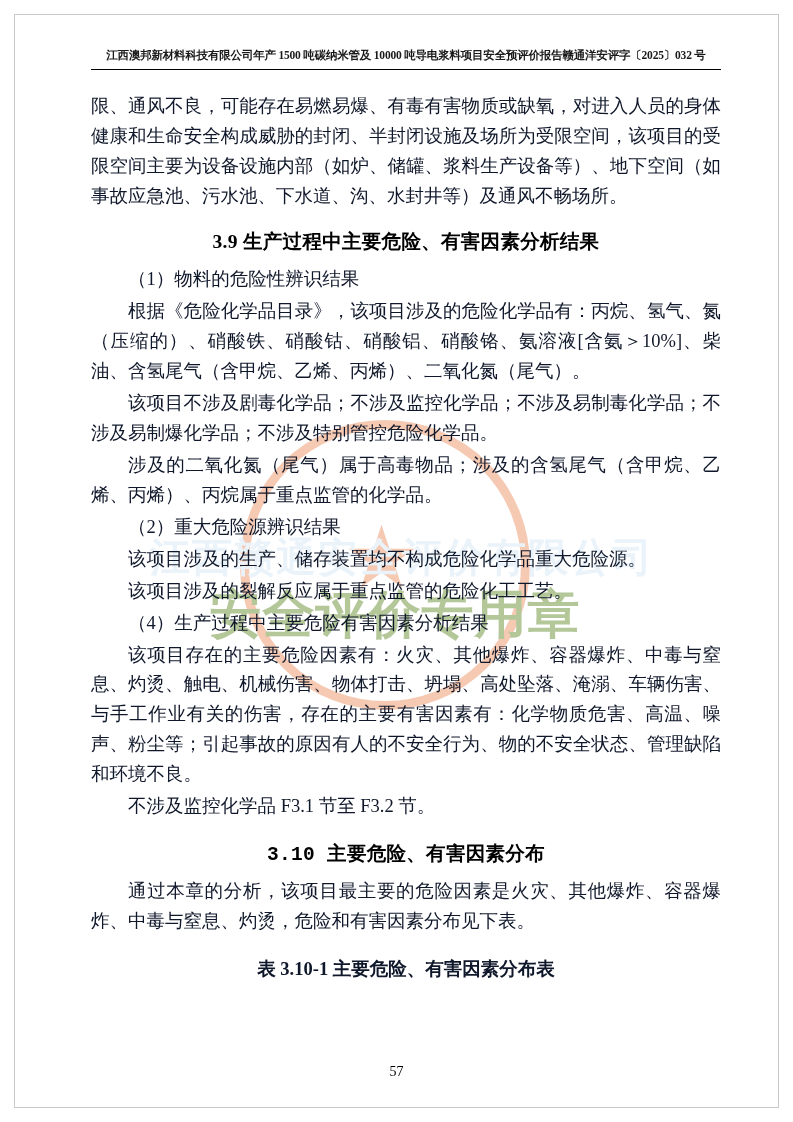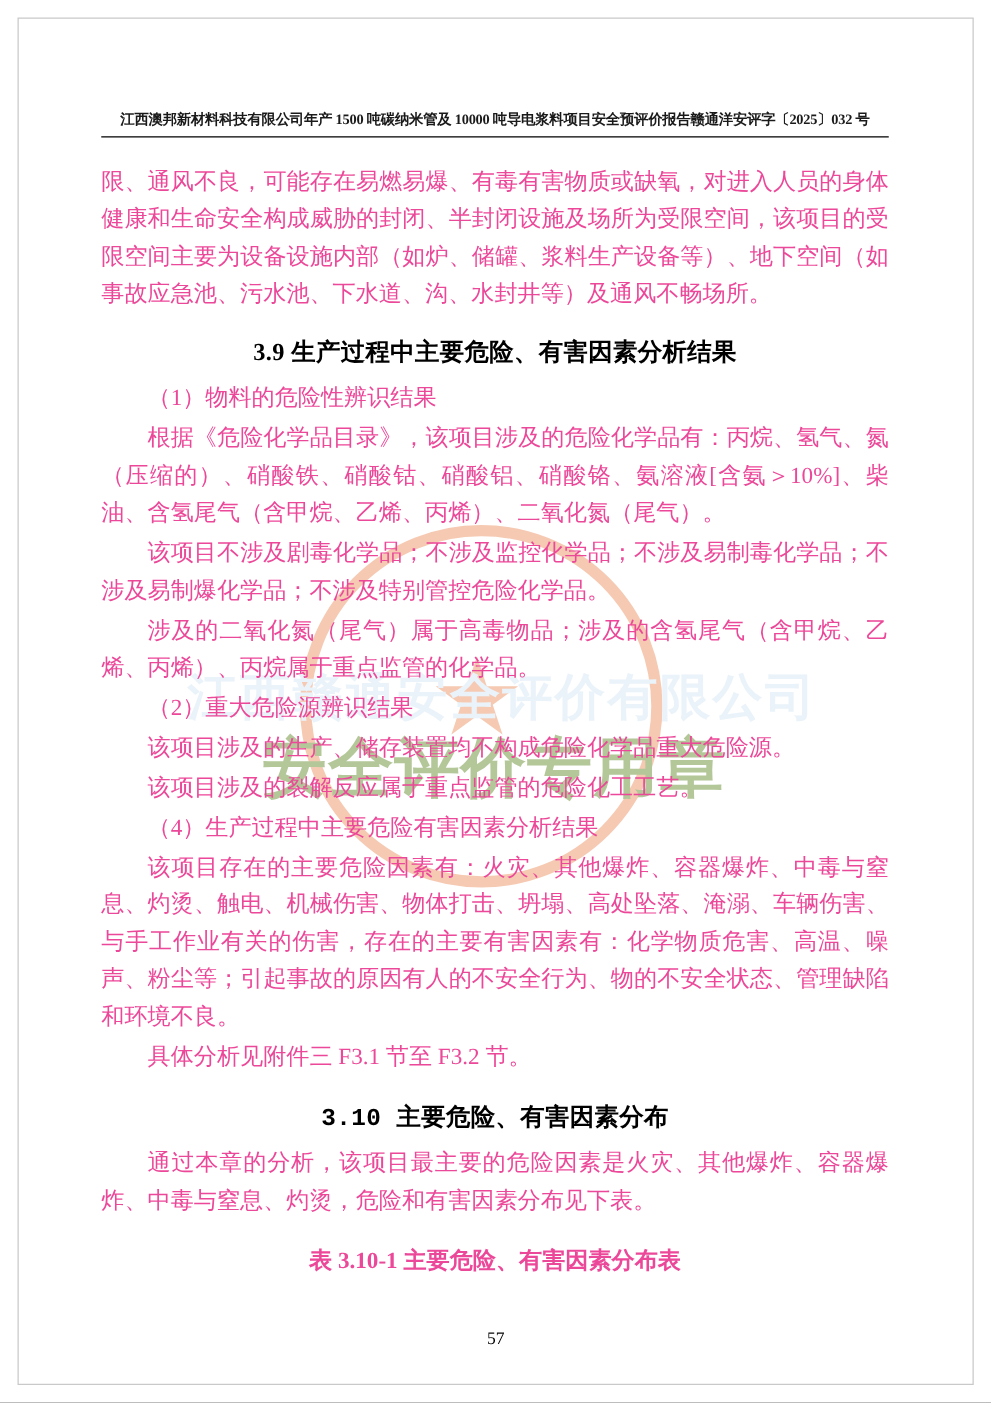--- a/index.html
+++ b/index.html
@@ -22,41 +22,40 @@
     position: absolute;
     left: 14px;
     top: 14px;
     right: 14px;
     bottom: 14px;
     border: 1px solid #c9c9c9;
     pointer-events: none;
   }
   .content {
     position: absolute;
-    left: 81px;
+    left: 91px;
     top: 48px;
     width: 630px;
-    margin-top: 40px;
   }
   .header {
     font-size: 11.5px;
     font-weight: bold;
     color: #1a1a1a;
     letter-spacing: -0.2px;
     text-align: center;
     white-space: nowrap;
     padding-bottom: 6px;
     border-bottom: 1.5px solid #000;
     margin-bottom: 22px;
   }
   p {
     margin: 0 0 2px 0;
     font-size: 18.5px;
     line-height: 1.62;
-    color: #ec4899;
+    color: #0f172a;
     text-align: justify;
     text-justify: inter-ideograph;
   }
   p.indent {
     text-indent: 37px;
   }
   h2.section {
     font-size: 19.5px;
     font-weight: bold;
     margin: 16px 0 10px 0;
@@ -163,21 +162,21 @@
     <p class="indent">该项目不涉及剧毒化学品；不涉及监控化学品；不涉及易制毒化学品；不涉及易制爆化学品；不涉及特别管控危险化学品。</p>
     <p class="indent">涉及的二氧化氮（尾气）属于高毒物品；涉及的含氢尾气（含甲烷、乙烯、丙烯）、丙烷属于重点监管的化学品。</p>
 
     <p class="indent">（2）重大危险源辨识结果</p>
     <p class="indent">该项目涉及的生产、储存装置均不构成危险化学品重大危险源。</p>
 
     <p class="indent">该项目涉及的裂解反应属于重点监管的危险化工工艺。</p>
 
     <p class="indent">（4）生产过程中主要危险有害因素分析结果</p>
     <p class="indent">该项目存在的主要危险因素有：火灾、其他爆炸、容器爆炸、中毒与窒息、灼烫、触电、机械伤害、物体打击、坍塌、高处坠落、淹溺、车辆伤害、与手工作业有关的伤害，存在的主要有害因素有：化学物质危害、高温、噪声、粉尘等；引起事故的原因有人的不安全行为、物的不安全状态、管理缺陷和环境不良。</p>
-    <p class="indent">具体分析见附件三 F3.1 节至 F3.2 节。</p>
+    <p class="indent">不涉及监控化学品 F3.1 节至 F3.2 节。</p>
 
     <h2 class="section tight">3.10 主要危险、有害因素分布</h2>
 
     <p class="indent">通过本章的分析，该项目最主要的危险因素是火灾、其他爆炸、容器爆炸、中毒与窒息、灼烫，危险和有害因素分布见下表。</p>
 
     <p class="table-title">表 3.10-1  主要危险、有害因素分布表</p>
   </div>
 
   <div class="pagenum">57</div>
 </div>

